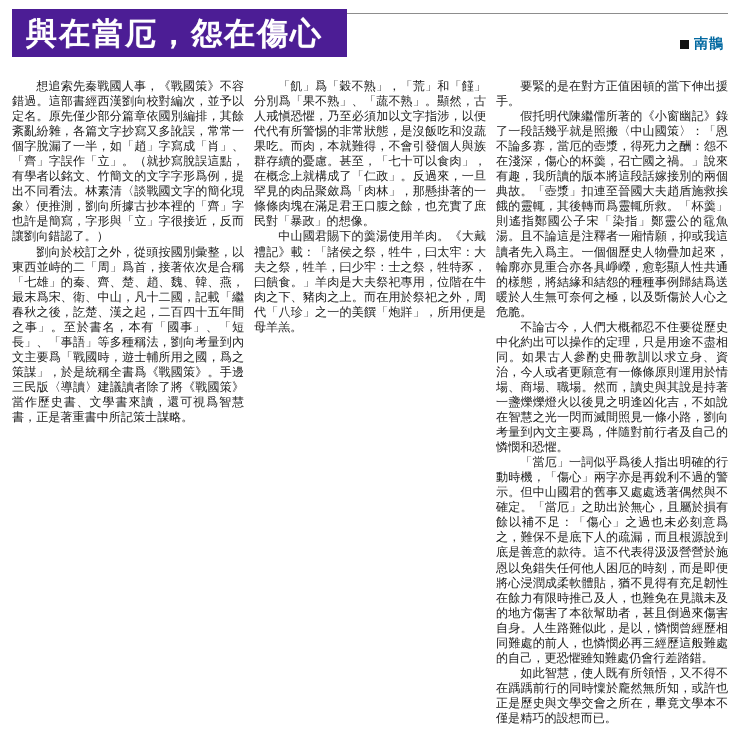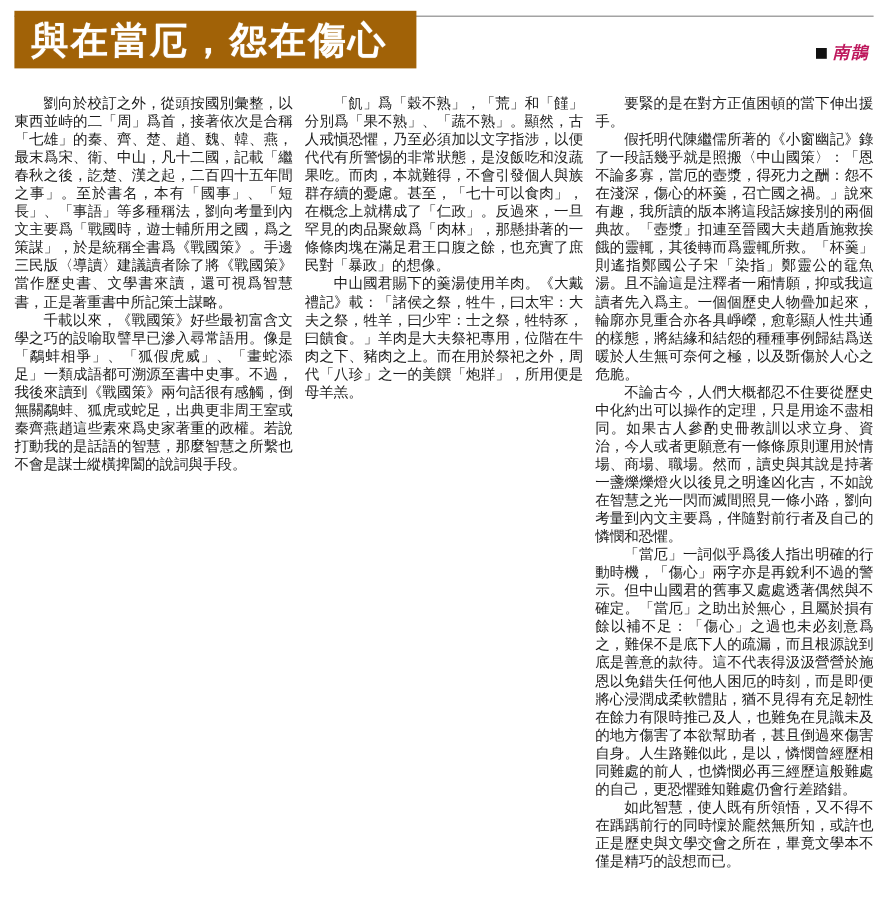--- a/index.html
+++ b/index.html
@@ -31,21 +31,21 @@
     background: #8d8d8d;
   }
   .masthead {
     position: relative;
     height: 58px;
     margin-top: 9px;
     display: flex;
     align-items: flex-start;
   }
   .title-plate {
-    background: #a16207;
+    background: #4c1d95;
     height: 48px;
     width: 335px;
     display: flex;
     align-items: center;
     padding-left: 14px;
     box-sizing: border-box;
   }
   .title-plate .title-text {
     color: #ffffff;
     font-family: "Liberation Serif", "DejaVu Serif", serif;
@@ -56,26 +56,25 @@
     white-space: nowrap;
     text-shadow: 0 0 1px rgba(255,255,255,0.4);
   }
   .byline {
     position: absolute;
     right: 4px;
     top: 26px;
     font-size: 14px;
     font-weight: bold;
     letter-spacing: 1px;
-    color: #be185d;
+    color: #0369a1;
     display: flex;
     align-items: center;
     gap: 2px;
     font-family: "Liberation Sans", sans-serif;
-    font-style: italic;
   }
   .byline .sq {
     display: inline-block;
     width: 9px;
     height: 9px;
     background: #111;
     margin-right: 3px;
   }
   .columns {
     position: absolute;
@@ -118,22 +117,22 @@
     </div>
     <div class="byline">
       <span class="sq"></span>
       <span>南鵲</span>
     </div>
   </div>
 
   <div class="columns">
 
     <div class="col">
+      <p>想追索先秦戰國人事，《戰國策》不容錯過。這部書經西漢劉向校對編次，並予以定名。原先僅少部分篇章依國別編排，其餘紊亂紛雜，各篇文字抄寫又多訛誤，常常一個字脫漏了一半，如「趙」字寫成「肖」、「齊」字誤作「立」。（就抄寫脫誤這點，有學者以銘文、竹簡文的文字字形爲例，提出不同看法。林素清〈談戰國文字的簡化現象〉便推測，劉向所據古抄本裡的「齊」字也許是簡寫，字形與「立」字很接近，反而讓劉向錯認了。）</p>
       <p>劉向於校訂之外，從頭按國別彙整，以東西並峙的二「周」爲首，接著依次是合稱「七雄」的秦、齊、楚、趙、魏、韓、燕，最末爲宋、衛、中山，凡十二國，記載「繼春秋之後，訖楚、漢之起，二百四十五年間之事」。至於書名，本有「國事」、「短長」、「事語」等多種稱法，劉向考量到內文主要爲「戰國時，遊士輔所用之國，爲之策謀」，於是統稱全書爲《戰國策》。手邊三民版〈導讀〉建議讀者除了將《戰國策》當作歷史書、文學書來讀，還可視爲智慧書，正是著重書中所記策士謀略。</p>
-      <p>千載以來，《戰國策》好些最初富含文學之巧的設喻取譬早已滲入尋常語用。像是「鷸蚌相爭」、「狐假虎威」、「畫蛇添足」一類成語都可溯源至書中史事。不過，我後來讀到《戰國策》兩句話很有感觸，倒無關鷸蚌、狐虎或蛇足，出典更非周王室或秦齊燕趙這些素來爲史家著重的政權。若說打動我的是話語的智慧，那麼智慧之所繫也不會是謀士縱橫捭闔的說詞與手段。</p>
     </div>
 
     <div class="col">
       <p>「飢」爲「穀不熟」，「荒」和「饉」分別爲「果不熟」、「蔬不熟」。顯然，古人戒愼恐懼，乃至必須加以文字指涉，以便代代有所警惕的非常狀態，是沒飯吃和沒蔬果吃。而肉，本就難得，不會引發個人與族群存續的憂慮。甚至，「七十可以食肉」，在概念上就構成了「仁政」。反過來，一旦罕見的肉品聚斂爲「肉林」，那懸掛著的一條條肉塊在滿足君王口腹之餘，也充實了庶民對「暴政」的想像。</p>
       <p>中山國君賜下的羹湯使用羊肉。《大戴禮記》載：「諸侯之祭，牲牛，曰太牢：大夫之祭，牲羊，曰少牢：士之祭，牲特豕，曰饋食。」羊肉是大夫祭祀專用，位階在牛肉之下、豬肉之上。而在用於祭祀之外，周代「八珍」之一的美饌「炮牂」，所用便是母羊羔。</p>
     </div>
 
     <div class="col">
       <p>要緊的是在對方正值困頓的當下伸出援手。</p>
       <p>假托明代陳繼儒所著的《小窗幽記》錄了一段話幾乎就是照搬〈中山國策〉：「恩不論多寡，當厄的壺漿，得死力之酬：怨不在淺深，傷心的杯羹，召亡國之禍。」說來有趣，我所讀的版本將這段話嫁接別的兩個典故。「壺漿」扣連至晉國大夫趙盾施救挨餓的靈輒，其後轉而爲靈輒所救。「杯羹」則遙指鄭國公子宋「染指」鄭靈公的黿魚湯。且不論這是注釋者一廂情願，抑或我這讀者先入爲主。一個個歷史人物疊加起來，輪廓亦見重合亦各具崢嶸，愈彰顯人性共通的樣態，將結緣和結怨的種種事例歸結爲送暖於人生無可奈何之極，以及斲傷於人心之危脆。</p>

